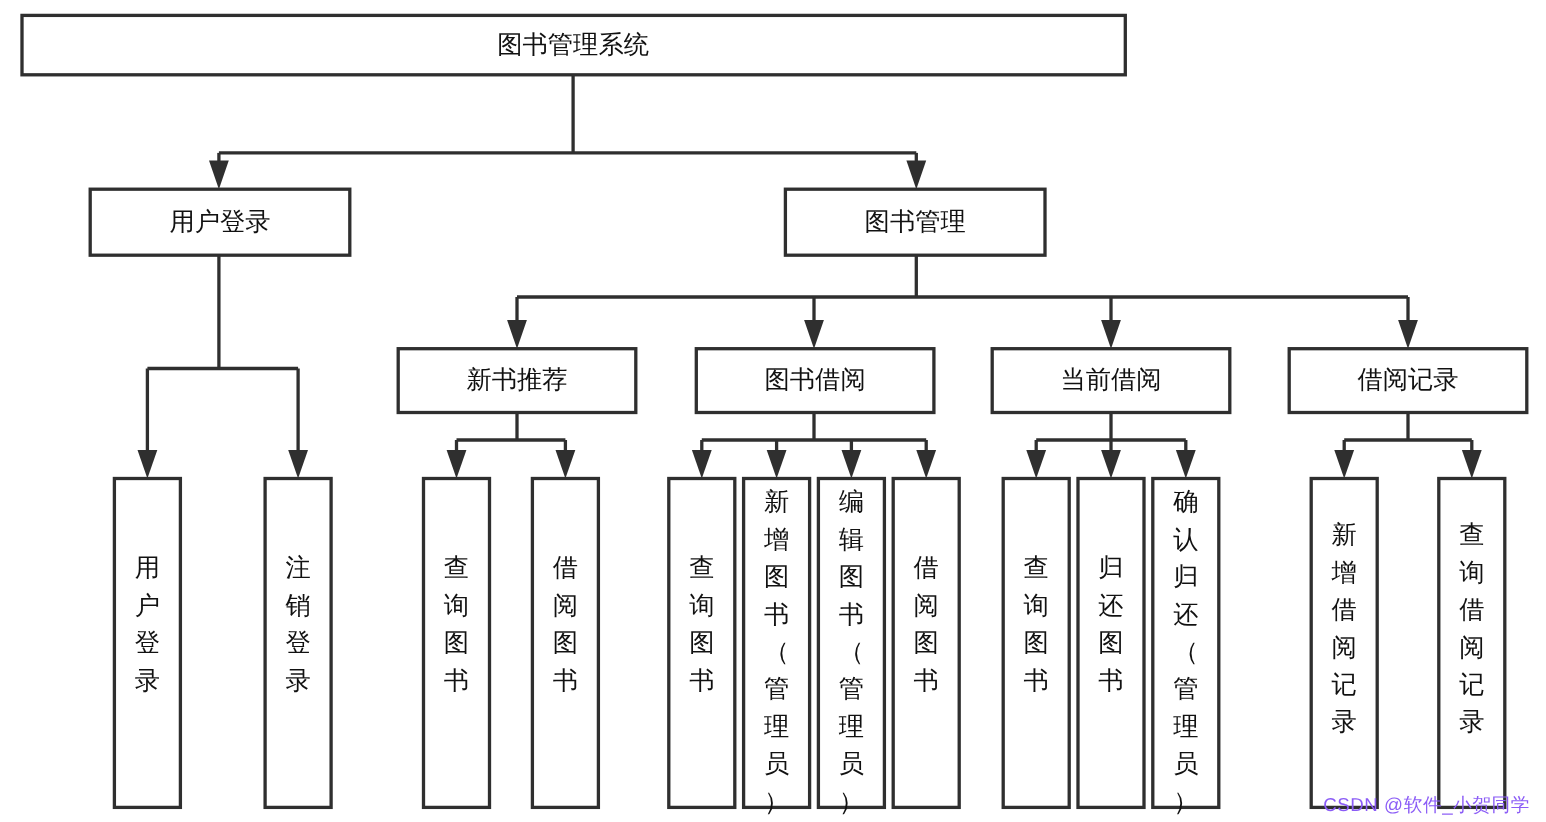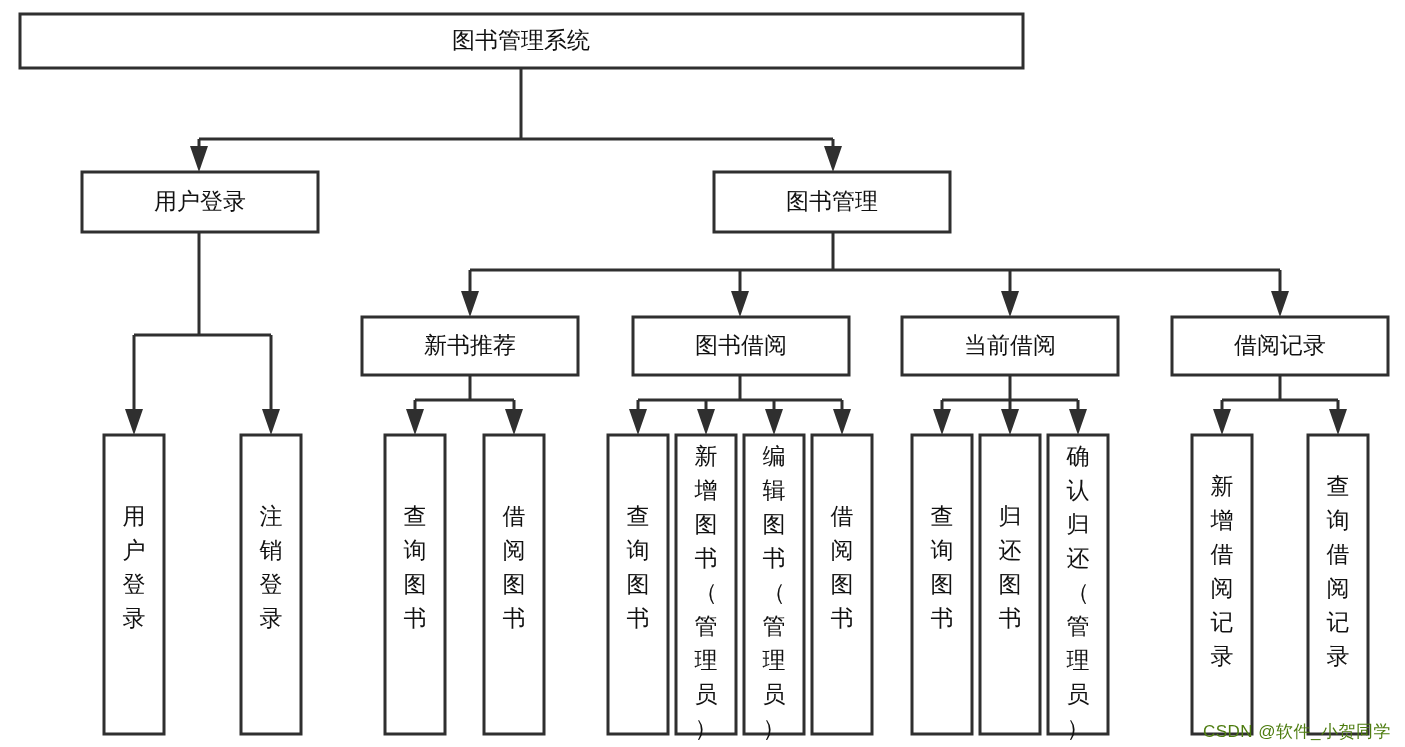--- a/index.html
+++ b/index.html
@@ -53,21 +53,21 @@
     font-size: 23px;
     fill: #111111;
     text-anchor: middle;
   }
   .watermark-text {
     position: absolute;
     right: 14px;
     bottom: 4px;
     font-family: "Liberation Sans", "DejaVu Sans", sans-serif;
     font-size: 17px;
-    color: #4d7c0f;
+    color: #8b5cf6;
     white-space: nowrap;
     letter-spacing: 0.5px;
   }
 </style>
 </head>
 <body>
 
 <div id="diagram-root">
   <svg class="diagram-svg" viewBox="0 0 1405 747" xmlns="http://www.w3.org/2000/svg">
 

